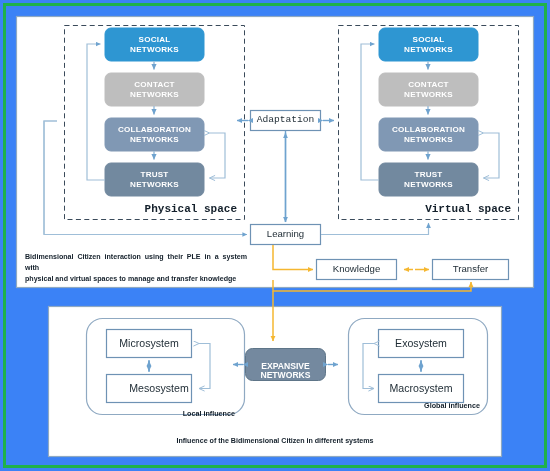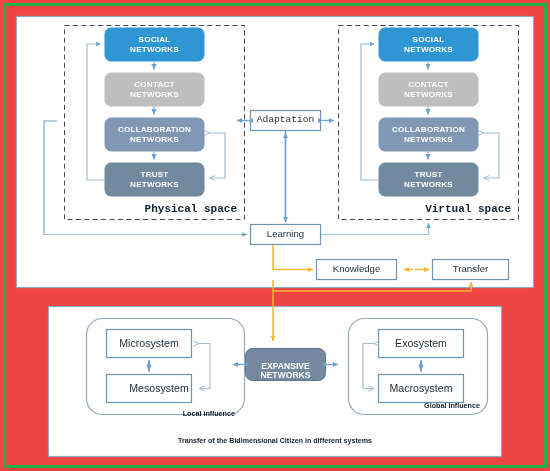--- a/index.html
+++ b/index.html
@@ -1,19 +1,19 @@
 <!DOCTYPE html>
 <html><head>
 <meta charset="utf-8">
 <style>
   html,body{margin:0;padding:0;background:#ffffff;}
   body{font-family:"Liberation Sans","DejaVu Sans",sans-serif;}
   #figure{
     position:relative;width:550px;height:471px;overflow:hidden;
-    background:#ef4444;box-sizing:border-box;
+    background:#3b82f6;box-sizing:border-box;
   }
   #green-frame{
     position:absolute;left:3px;top:3px;width:544px;height:465px;
     border:3px solid #1FB14B;box-sizing:border-box;
   }
   svg#canvas{position:absolute;left:0;top:0;width:550px;height:471px;}
   
   .lbl{position:absolute;box-sizing:border-box;display:flex;
        align-items:center;justify-content:center;text-align:center;
        line-height:1.12;pointer-events:none;}
@@ -181,31 +181,35 @@
   </div>
 
   <div class="lbl spacelab" style="left:104px;top:203px;width:133px;height:12px;">Physical space</div>
   <div class="lbl spacelab" style="left:378px;top:203px;width:133px;height:12px;">Virtual space</div>
 
   <div class="lbl plain" style="left:250px;top:110px;width:71px;height:21px;font-family:Liberation Mono, monospace;">Adaptation</div>
   <div class="lbl plain" style="left:316px;top:259px;width:81px;height:21px;">Knowledge</div>
   <div class="lbl plain" style="left:250px;top:224px;width:71px;height:21px;">Learning</div>
   <div class="lbl plain" style="left:432px;top:259px;width:77px;height:21px;">Transfer</div>
 
+  <div class="caption" style="left:25px;top:252px;width:222px;">
+    <span>Bidimensional  Citizen  interaction  using  their  PLE  in  a  system  with</span><br>
+    <span>physical and virtual spaces to manage and transfer knowledge</span>
+  </div>
 
   <div class="lbl sysbox" style="left:106px;top:329px;width:86px;height:29px;">Microsystem</div>
   <div class="lbl sysbox" style="left:106px;top:374px;width:86px;height:29px;padding-left:20px;">Mesosystem</div>
   <div class="lbl sysbox" style="left:378px;top:329px;width:86px;height:29px;">Exosystem</div>
   <div class="lbl sysbox" style="left:378px;top:374px;width:86px;height:29px;">Macrosystem</div>
 
   <div class="lbl expansive" style="left:245px;top:348px;width:81px;height:33px;">
     <span><span>EXPANSIVE</span><br>
     <span>NETWORKS</span></span>
   </div>
 
   <div class="lbl influlab" style="left:140px;top:400px;width:95px;height:12px;
        justify-content:flex-end;margin-top:8px;">Local influence</div>
   <div class="lbl influlab" style="left:385px;top:400px;width:95px;height:12px;
        justify-content:flex-end;">Global influence</div>
 
-  <div class="caption-center" style="left:0;top:437px;">Transfer of the Bidimensional Citizen in different systems</div>
+  <div class="caption-center" style="left:0;top:437px;">Influence of the Bidimensional Citizen in different systems</div>
 
 </div>
 
 </body></html>

